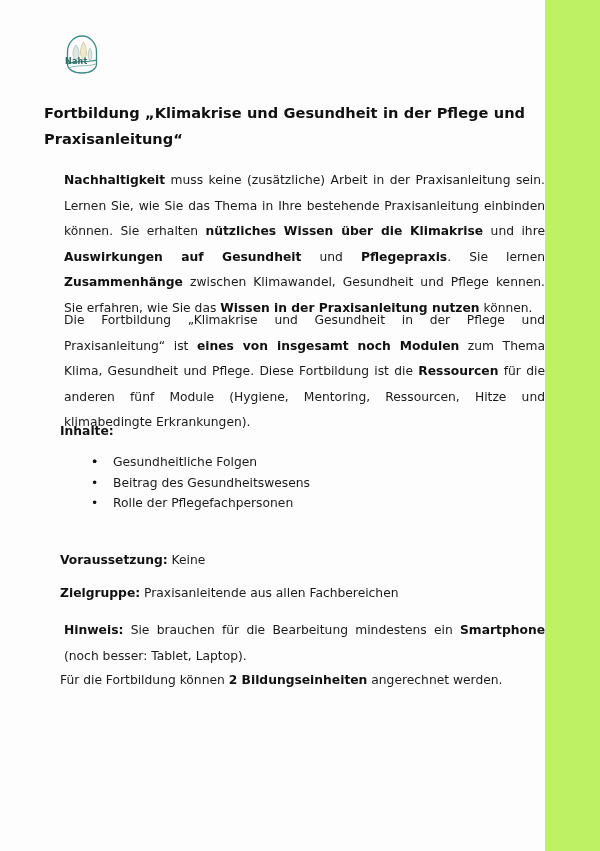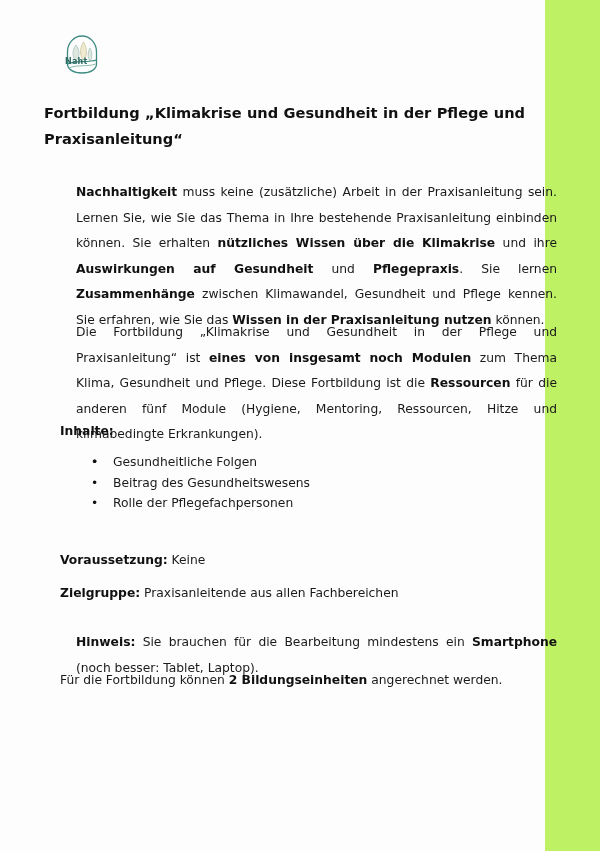--- a/index.html
+++ b/index.html
@@ -66,21 +66,21 @@
     text-align: justify;
     text-align-last: left;
     color: #111111;
     letter-spacing: 0px;
   }
 
   .para {
     position: absolute;
     left: 60px;
     width: 481px;
-    margin: 16px;
+    margin: 4px;
     font-size: 12.3px;
     line-height: 25.6px;
     text-align: justify;
     text-align-last: left;
     color: #1a1a1a;
   }
   .para b { font-weight: bold; color: #111111; }
 
   .heading-line {
     position: absolute;

